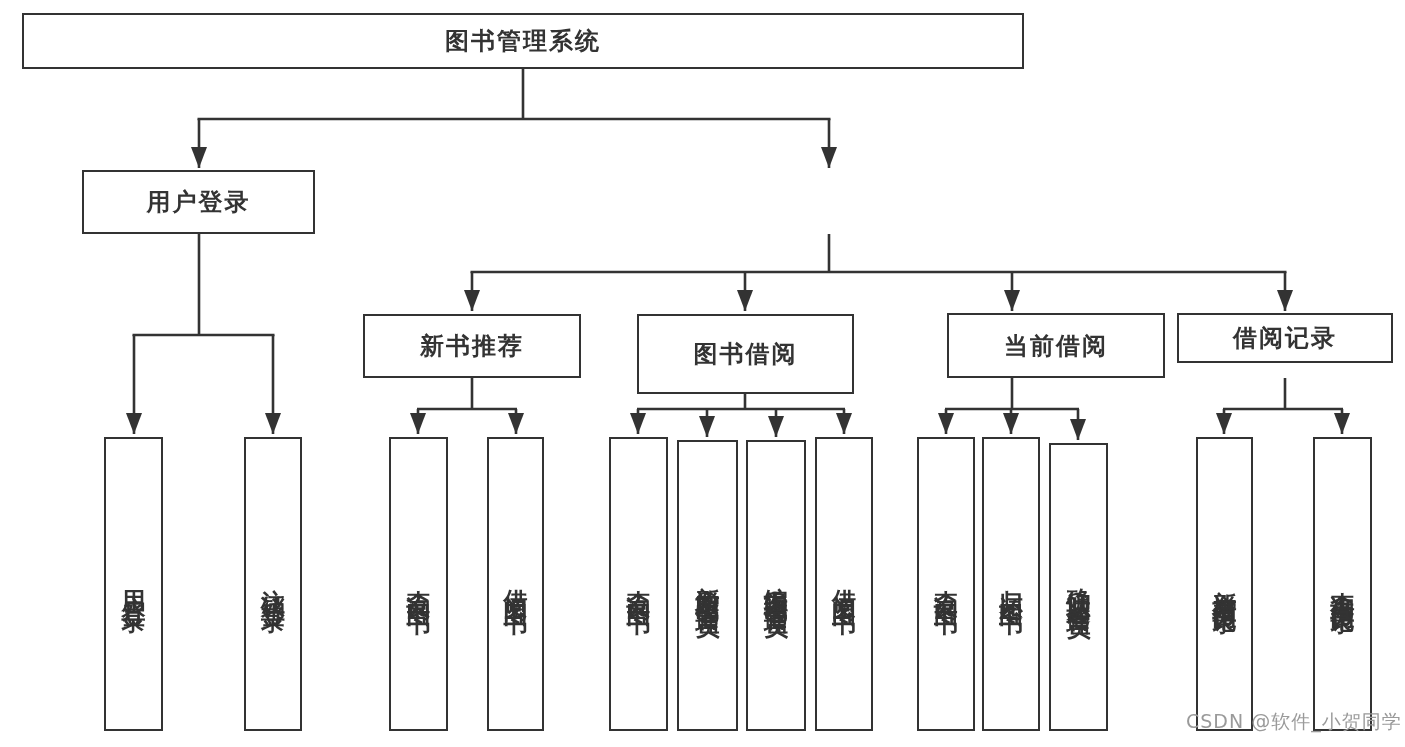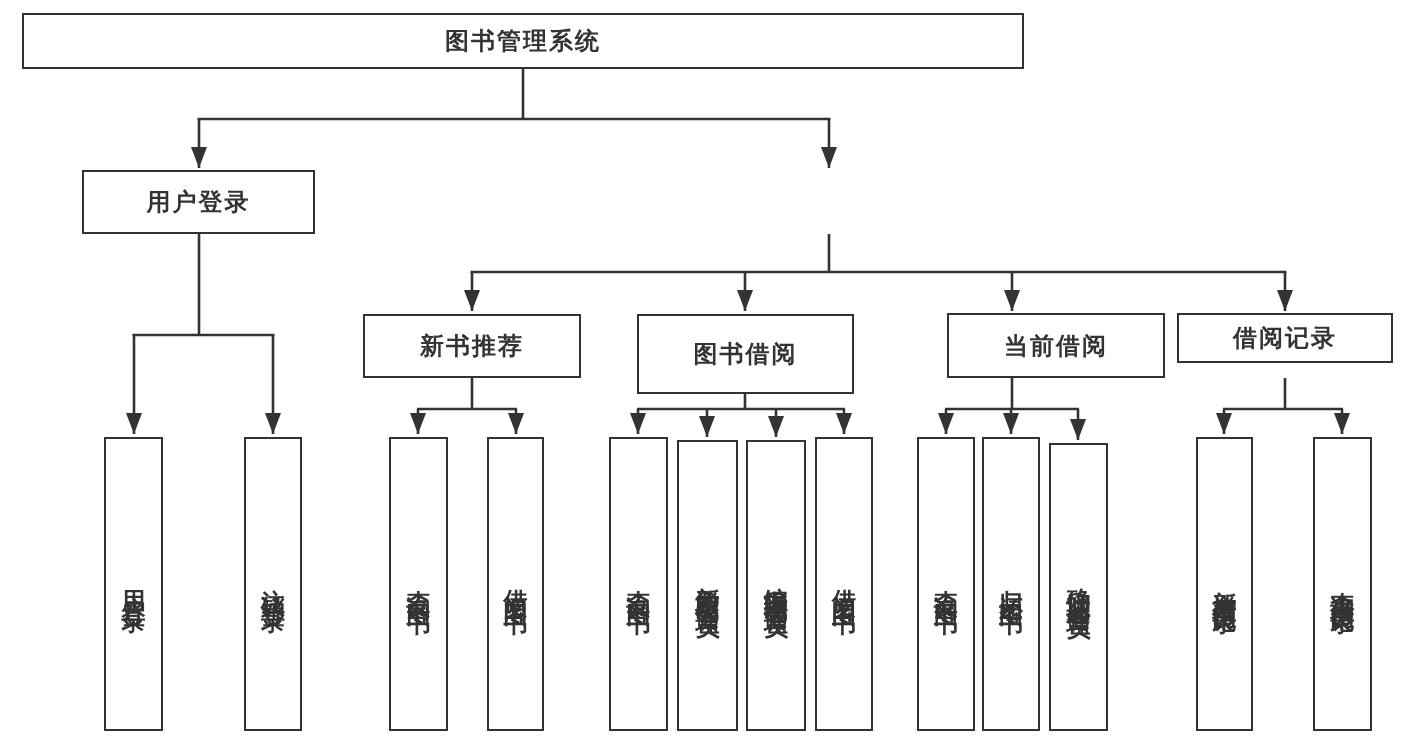--- a/index.html
+++ b/index.html
@@ -173,14 +173,15 @@
     <span class="label">确认归还（管理员）</span>
   </div>
 
   <div class="node v long" style="left:1196px; top:437px; width:57px; height:294px;">
     <span class="label">新增借阅记录</span>
   </div>
   <div class="node v long" style="left:1313px; top:437px; width:59px; height:294px;">
     <span class="label">查询借阅记录</span>
   </div>
 
+  <div class="watermark">CSDN @软件_小贺同学</div>
 
 </div>
 
 </body></html>

